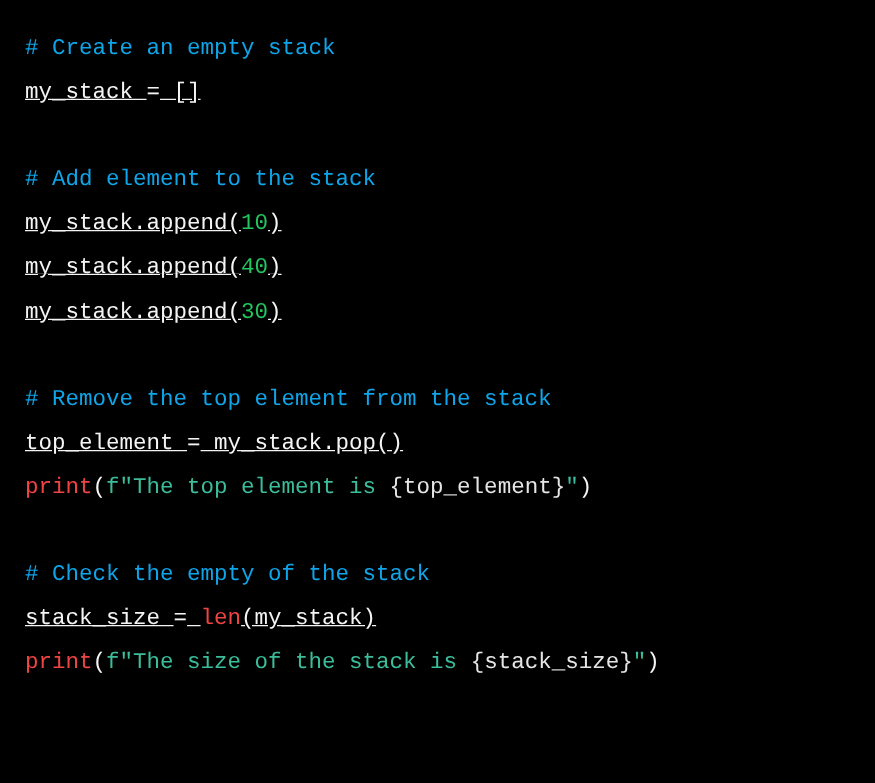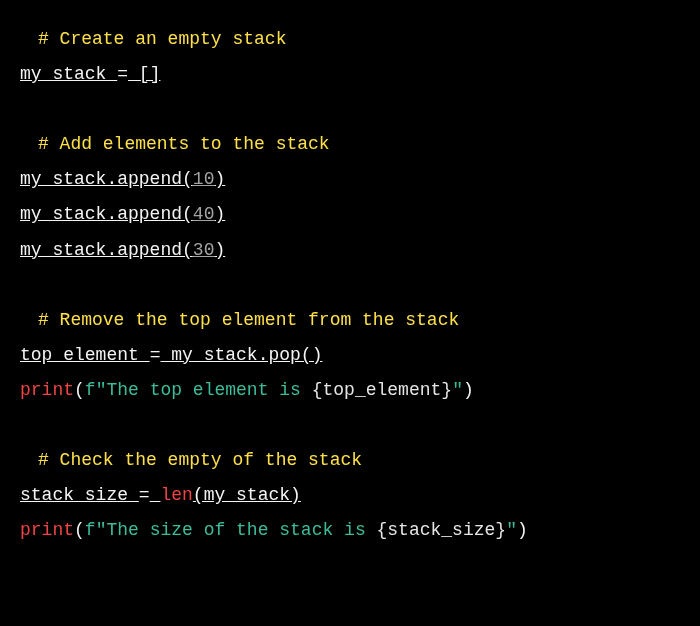--- a/index.html
+++ b/index.html
@@ -11,37 +11,37 @@
     font-size: 18px;
     line-height: 1.95;
     padding: 22px 20px;
     color: #ffffff;
     overflow: hidden;
   }
   pre {
     font-family: inherit;
     white-space: pre;
   }
-  .tok-comment { color: #fde047; margin-left: 18px; }
+  .tok-comment { color: #0ea5e9; }
   .tok-default { color: #f4f4f4; text-decoration: underline; }
   .tok-operator { color: #f4f4f4; }
   .tok-punct { color: #f4f4f4; }
-  .tok-number { color: #a3a3a3; text-decoration: underline; }
+  .tok-number { color: #22c55e; }
   .tok-builtin { color: #ef4444; }
   .tok-string { color: #3bbd9b; }
   .tok-fstring-prefix { color: #3bbd9b; }
   .tok-interp { color: #e5e5e5; }
 </style>
 </head>
 <body>
 
 <pre id="code-block"><span><span class="tok-comment"># Create an empty stack</span></span>
 <span><span class="tok-default">my_stack </span><span class="tok-operator">=</span><span class="tok-default"> []</span></span>
 <span></span>
-<span><span class="tok-comment"># Add elements to the stack</span></span>
+<span><span class="tok-comment"># Add element to the stack</span></span>
 <span><span class="tok-default">my_stack.append(</span><span class="tok-number">10</span><span class="tok-default">)</span></span>
 <span><span class="tok-default">my_stack.append(</span><span class="tok-number">40</span><span class="tok-default">)</span></span>
 <span><span class="tok-default">my_stack.append(</span><span class="tok-number">30</span><span class="tok-default">)</span></span>
 <span></span>
 <span><span class="tok-comment"># Remove the top element from the stack</span></span>
 <span><span class="tok-default">top_element </span><span class="tok-operator">=</span><span class="tok-default"> my_stack.pop()</span></span>
 <span><span class="tok-builtin">print</span><span class="tok-punct">(</span><span class="tok-fstring-prefix">f</span><span class="tok-string">"The top element is </span><span class="tok-interp">{top_element}</span><span class="tok-string">"</span><span class="tok-punct">)</span></span>
 <span></span>
 <span><span class="tok-comment"># Check the empty of the stack</span></span>
 <span><span class="tok-default">stack_size </span><span class="tok-operator">=</span><span class="tok-default"> </span><span class="tok-builtin">len</span><span class="tok-default">(my_stack)</span></span>

